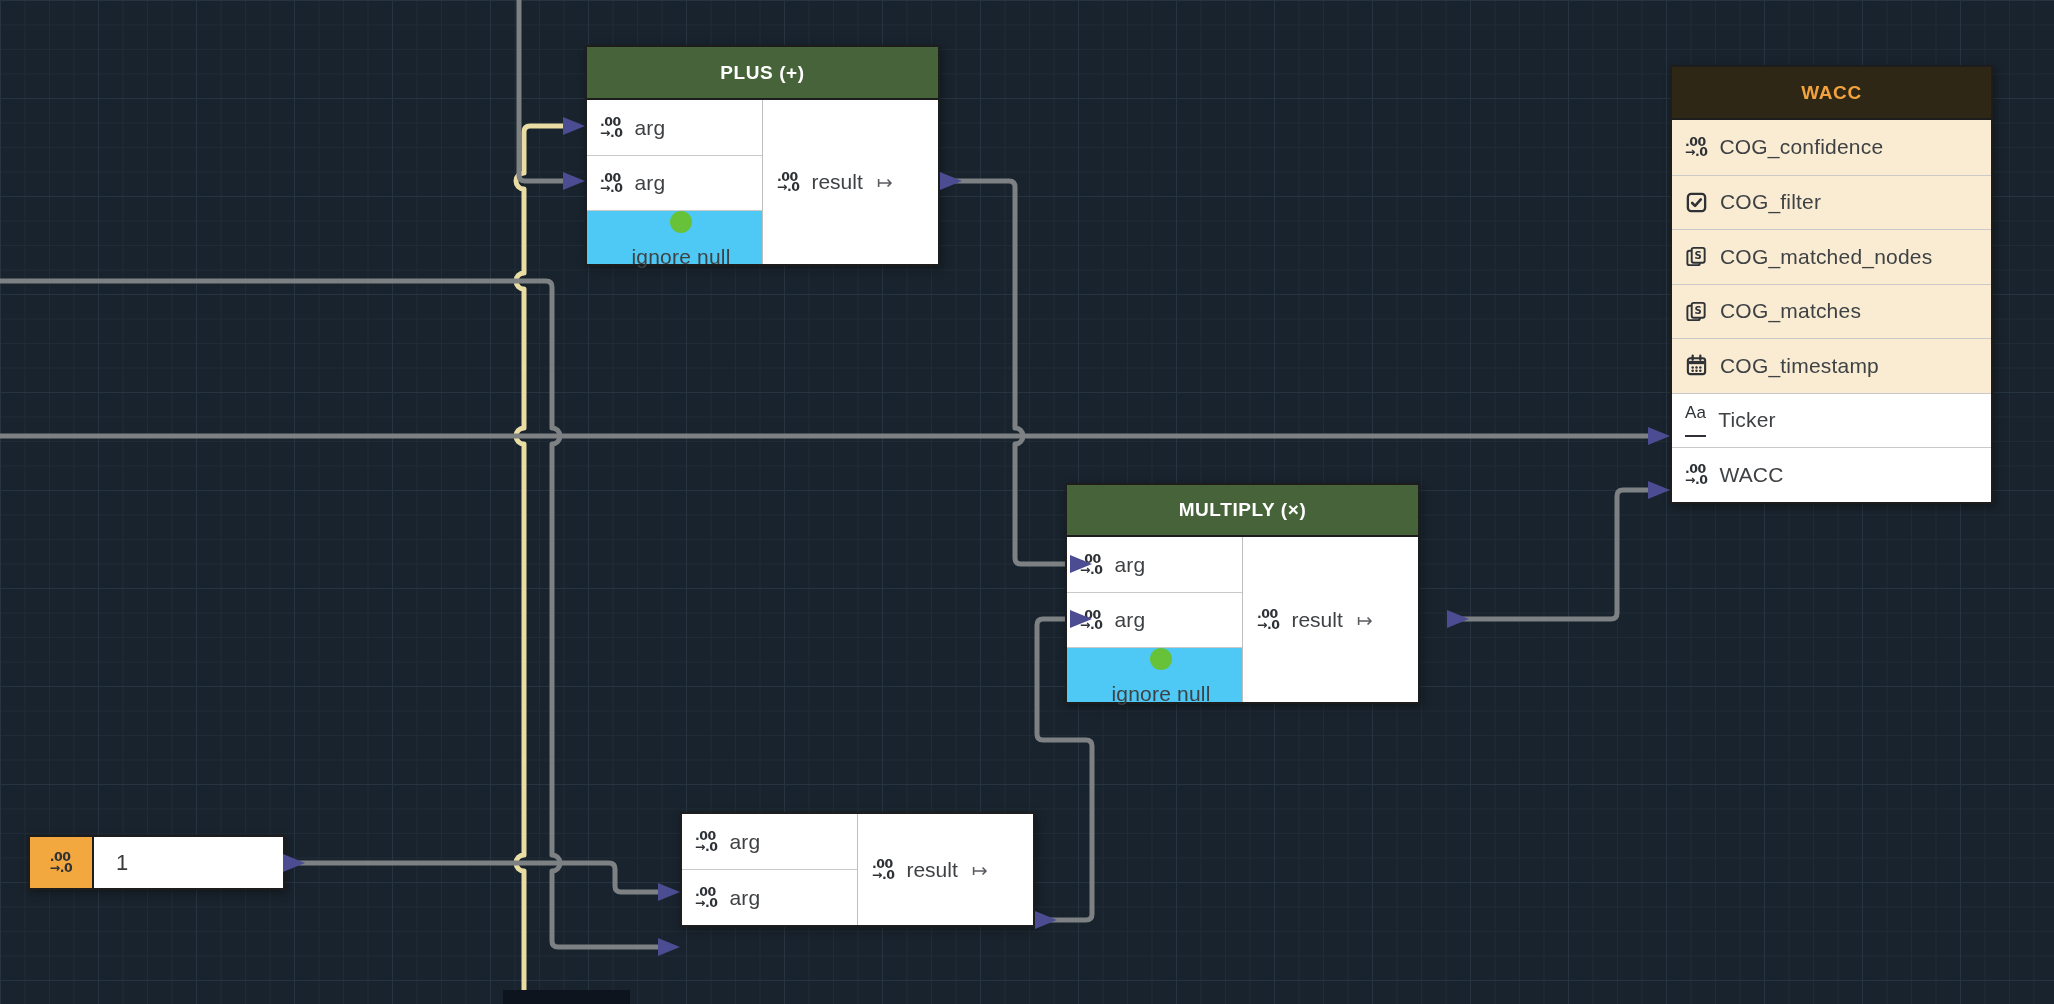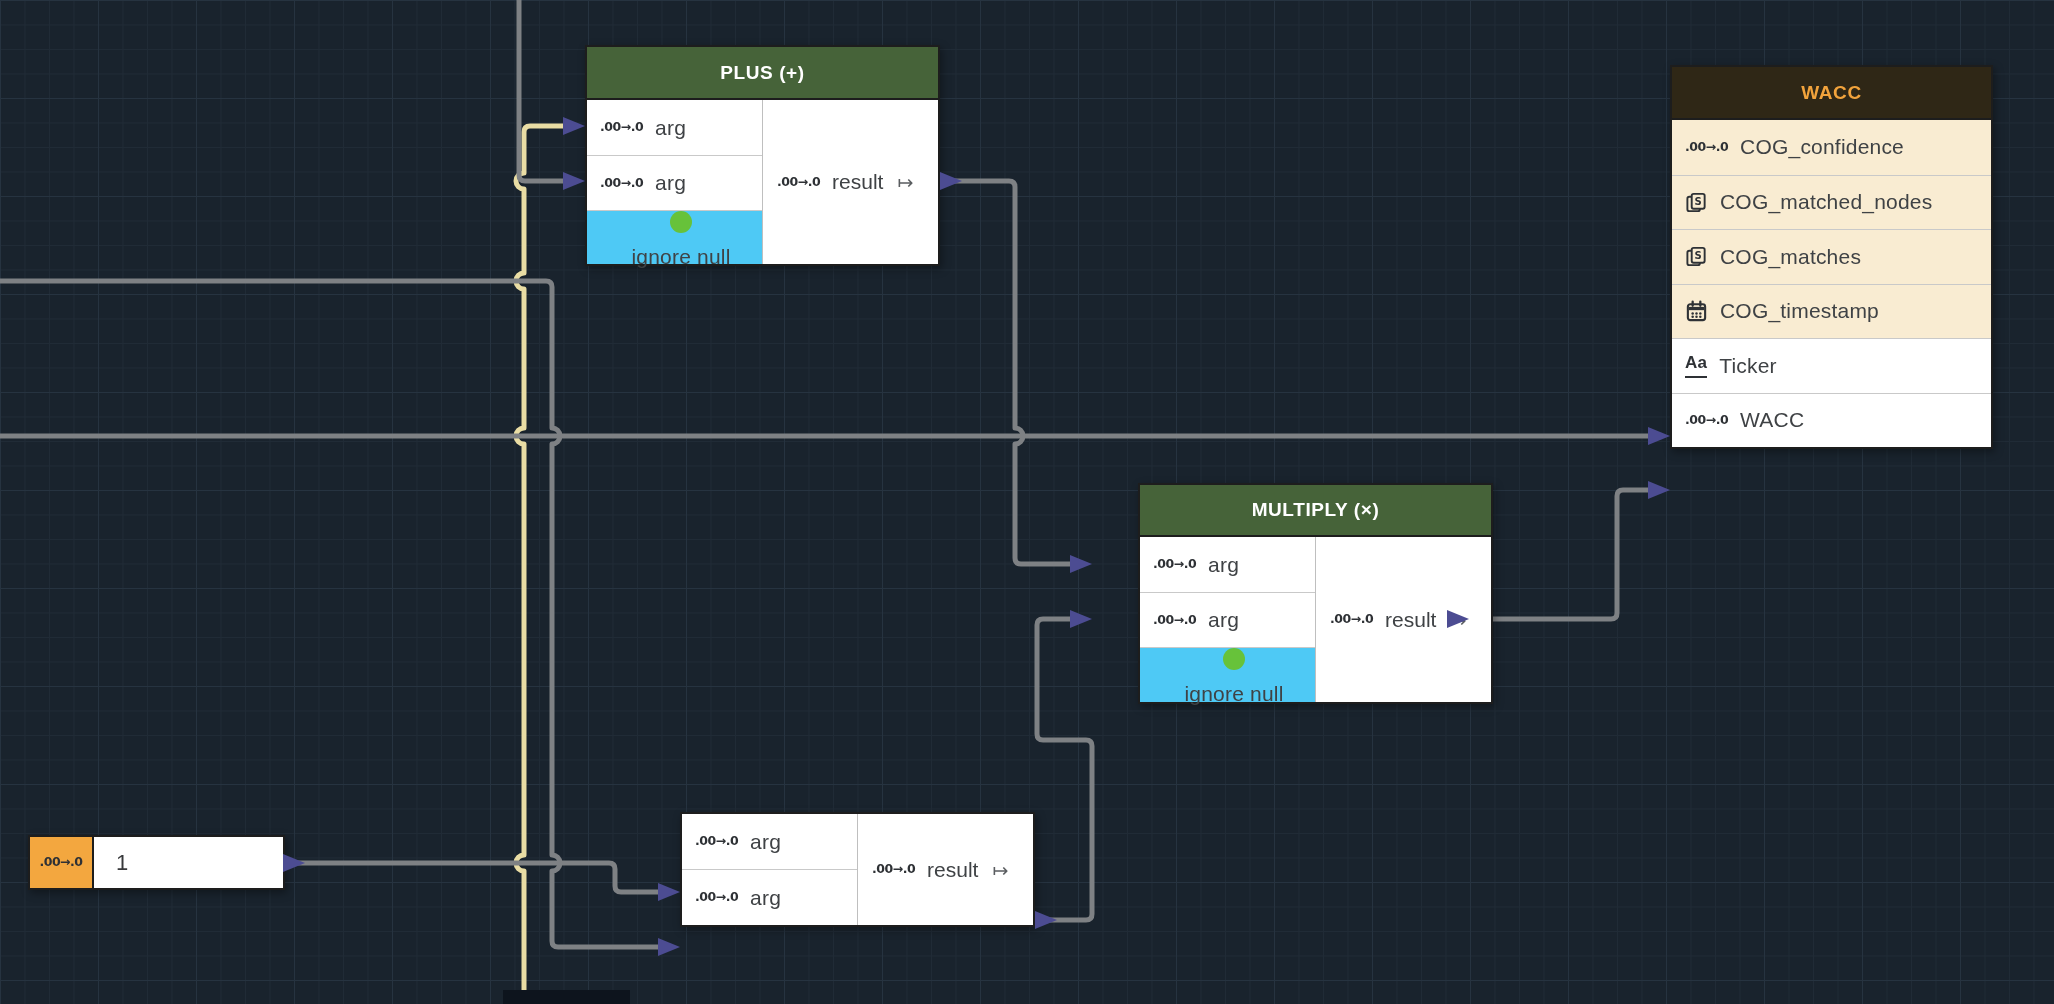--- a/index.html
+++ b/index.html
@@ -45,27 +45,27 @@
   .col-r{flex:1;display:flex;align-items:center;}
   .row{
     display:flex;align-items:center;gap:12px;padding-left:13px;
     background:var(--row-white);color:var(--row-text);font-size:21px;letter-spacing:.2px;
   }
   .row + .row{border-top:1px solid var(--divider);}
   .row.cream{background:var(--row-cream);}
   .row.flag{background:var(--flag-cyan);flex-direction:column;}
   .dot{width:22px;height:22px;border-radius:50%;background:var(--flag-dot);flex:0 0 auto;}
   .ic.num{
-    display:inline-flex;flex-direction:row;align-items:flex-start;flex:0 0 auto;
+    display:inline-flex;flex-direction:column;align-items:flex-start;flex:0 0 auto;
     font-family:"DejaVu Sans",sans-serif;font-weight:bold;font-size:12.5px;line-height:10.5px;
     color:var(--icon);letter-spacing:-.5px;
   }
   .ic.aa{
-    font-weight:bold;font-size:17px;color:var(--icon);line-height:1;
-    border-bottom:2.2px solid var(--icon);padding-bottom:5px;flex:0 0 auto;
+    font-weight:normal;font-size:17px;color:var(--icon);line-height:1;
+    border-bottom:2.2px solid var(--icon);padding-bottom:14px;flex:0 0 auto;
   }
   .svgic{flex:0 0 auto;display:block;}
   .result{display:flex;align-items:center;gap:12px;padding-left:14px;font-size:21px;color:var(--row-text);}
   .mapsto{font-family:"DejaVu Sans",sans-serif;font-size:19px;color:#5a5d60;margin-left:2px;}
   .const{
     position:absolute;z-index:2;display:flex;border:2.5px solid var(--node-border);
     box-shadow:2px 3px 8px rgba(0,0,0,.35);
   }
   .const .type{
     width:64px;background:var(--const-orange);display:flex;align-items:center;justify-content:center;
@@ -130,21 +130,21 @@
               <span>.00</span>
               <span>→.0</span>
             </span>
           <span>result</span>
           <span class="mapsto">↦</span>
         </div>
       </div>
     </div>
   </div>
 
-  <div class="node" style="left:1138px;top:483px;width:355px">
+  <div class="node" style="left:1065px;top:483px;width:355px">
     <div class="hdr" style="height:52px">MULTIPLY (×)</div>
     <div class="body">
       <div class="col-l" style="width:176px">
         <div class="row" style="height:55px">
           <span class="ic num">
               <span>.00</span>
               <span>→.0</span>
             </span>
           <span>arg</span>
         </div>
@@ -206,20 +206,27 @@
 
   <div class="node wacc" style="left:1670px;top:65px;width:323px">
     <div class="hdr">WACC</div>
     <div>
       <div class="row cream" style="height:54.5px">
         <span class="ic num">
             <span>.00</span>
             <span>→.0</span>
           </span>
         <span>COG_confidence</span>
+      </div>
+      <div class="row cream" style="height:54.5px">
+        <svg class="svgic" viewBox="0 0 24 24" width="23" height="23">
+          <rect x="3" y="3" width="18" height="18" rx="3.5" fill="none" stroke="#2e3135" stroke-width="2.4"></rect>
+          <path d="M7.5 12.5 l3 3 L16.5 8.8" fill="none" stroke="#2e3135" stroke-width="2.7" stroke-linecap="round" stroke-linejoin="round"></path>
+        </svg>
+        <span>COG_filter</span>
       </div>
       <div class="row cream" style="height:54.5px">
         <svg class="svgic" viewBox="0 0 24 24" width="23" height="23">
           <rect x="2.5" y="6" width="13" height="15" rx="2" fill="none" stroke="#2e3135" stroke-width="2"></rect>
           <rect x="7" y="3" width="13.5" height="15.5" rx="2" fill="#f9ecd2" stroke="#2e3135" stroke-width="2"></rect>
           <text x="13.7" y="14.6" text-anchor="middle" font-size="10.5" font-weight="bold" fill="#2e3135" font-family="DejaVu Sans, sans-serif">S</text>
         </svg>
         <span>COG_matched_nodes</span>
       </div>
       <div class="row cream" style="height:54.5px">

